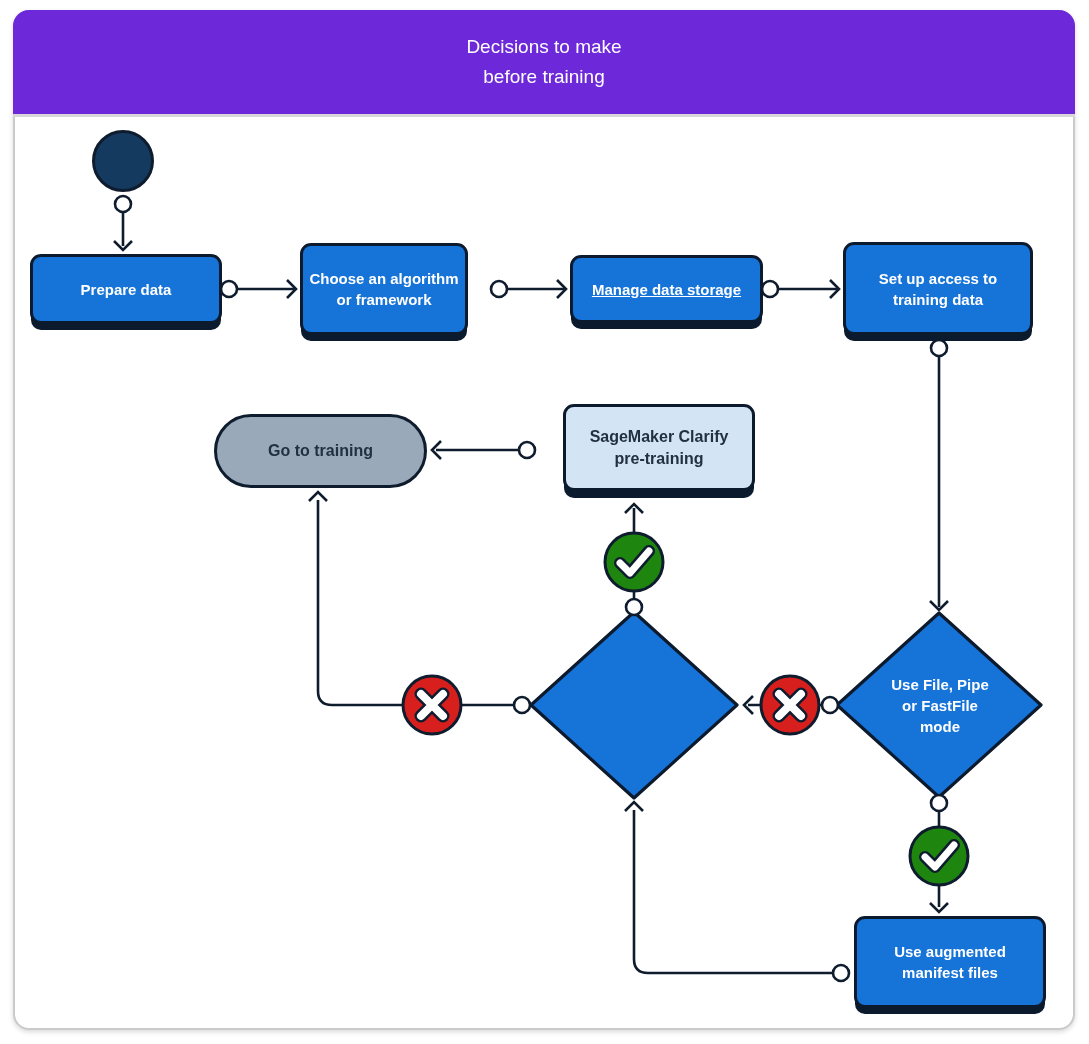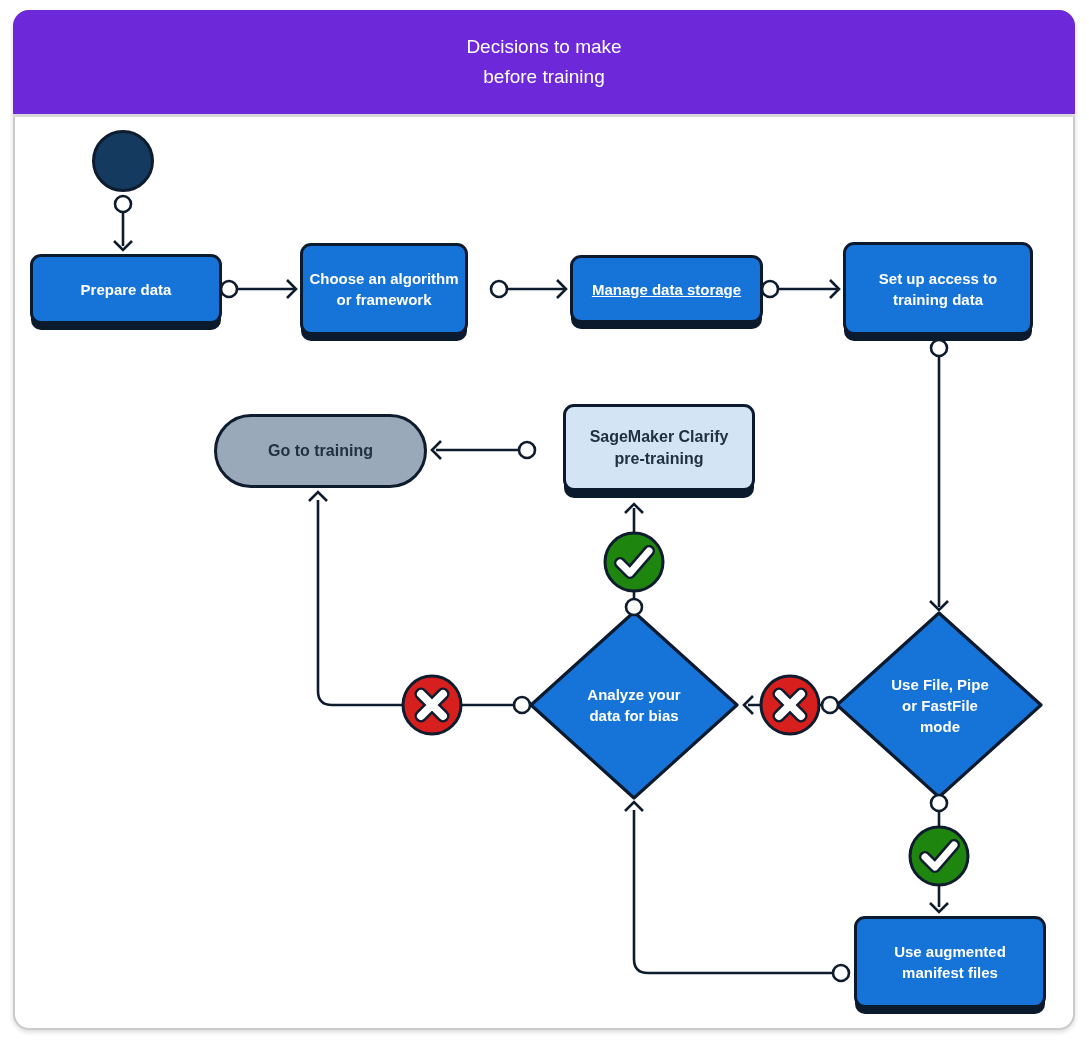--- a/index.html
+++ b/index.html
@@ -153,19 +153,17 @@
 training data</div>
 
   <div class="node pill" style="left:214px; top:414px; width:213px; height:74px;">Go to training</div>
 
   <div class="node light" style="left:535px; top:404px; width:192px; height:87px;margin-left:28px;">SageMaker Clarify
 pre-training</div>
 
   <div class="node blue" style="left:846px; top:916px; width:192px; height:92px;margin-left:8px;">Use augmented
 manifest files</div>
 
-  <div class="diamond-label" style="left:634px; top:705px;">Analyze your
-data for bias</div>
   <div class="diamond-label" style="left:940px; top:705px;">Use File, Pipe
 or FastFile
 mode</div>
 
 </div>
 
 </body></html>

